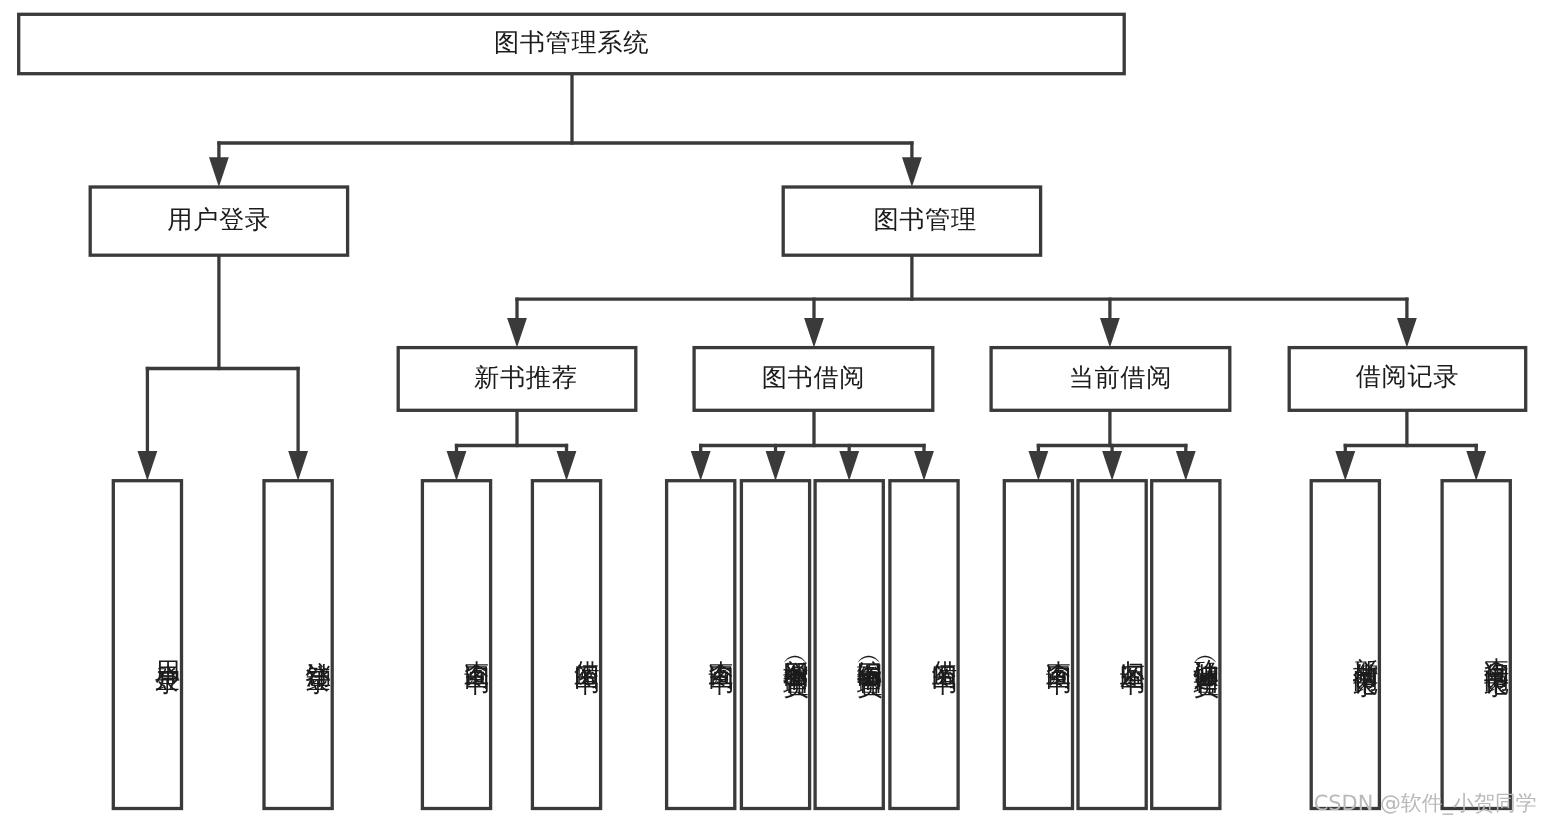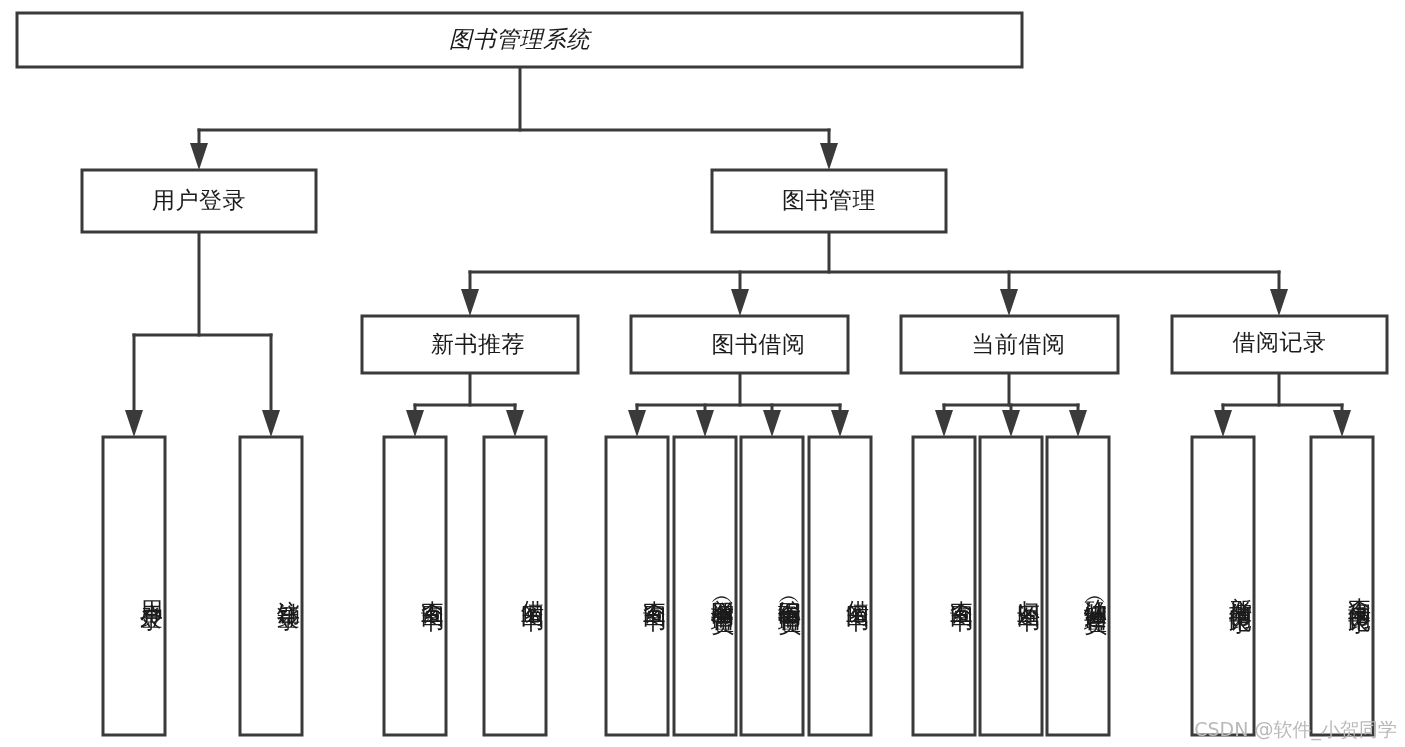--- a/index.html
+++ b/index.html
@@ -186,27 +186,27 @@
     <rect class="node-rect" x="809" y="437" width="62" height="298"></rect>
 
     <rect class="node-rect" x="913" y="437" width="62" height="298"></rect>
     <rect class="node-rect" x="980" y="437" width="62" height="298"></rect>
     <rect class="node-rect" x="1047" y="437" width="62" height="298"></rect>
 
     <rect class="node-rect" x="1192" y="437" width="62" height="298"></rect>
     <rect class="node-rect" x="1311" y="437" width="62" height="298"></rect>
   </svg>
 
-  <div class="node-label horizontal" style="left:17px; top:13px; width:1005px; height:54px;font-style:italic;">图书管理系统</div>
+  <div class="node-label horizontal" style="left:17px; top:13px; width:1005px; height:54px;">图书管理系统</div>
 
   <div class="node-label horizontal" style="left:82px; top:170px; width:234px; height:62px;">用户登录</div>
-  <div class="node-label horizontal" style="left:712px; top:170px; width:234px; height:62px;">图书管理</div>
+  <div class="node-label horizontal" style="left:712px; top:170px; width:234px; height:62px;padding-left:12px;">图书管理</div>
 
   <div class="node-label horizontal" style="left:362px; top:316px; width:232px; height:57px;">新书推荐</div>
-  <div class="node-label horizontal" style="left:631px; top:316px; width:217px; height:57px;padding-left:19px;">图书借阅</div>
+  <div class="node-label horizontal" style="left:631px; top:316px; width:217px; height:57px;">图书借阅</div>
   <div class="node-label horizontal" style="left:901px; top:316px; width:235px; height:57px;">当前借阅</div>
   <div class="node-label horizontal" style="left:1172px; top:316px; width:215px; height:57px;font-family:Liberation Mono, monospace;">借阅记录</div>
 
   <div class="node-label vertical" style="left:103px; top:501px; width:62px; height:170px;">用户登录</div>
   <div class="node-label vertical" style="left:240px; top:501px; width:62px; height:170px;">注销登录</div>
 
   <div class="node-label vertical" style="left:384px; top:501px; width:62px; height:170px;">查询图书</div>
   <div class="node-label vertical" style="left:484px; top:501px; width:62px; height:170px;">借阅图书</div>
 
   <div class="node-label vertical" style="left:606px; top:501px; width:62px; height:170px;">查询图书</div>

